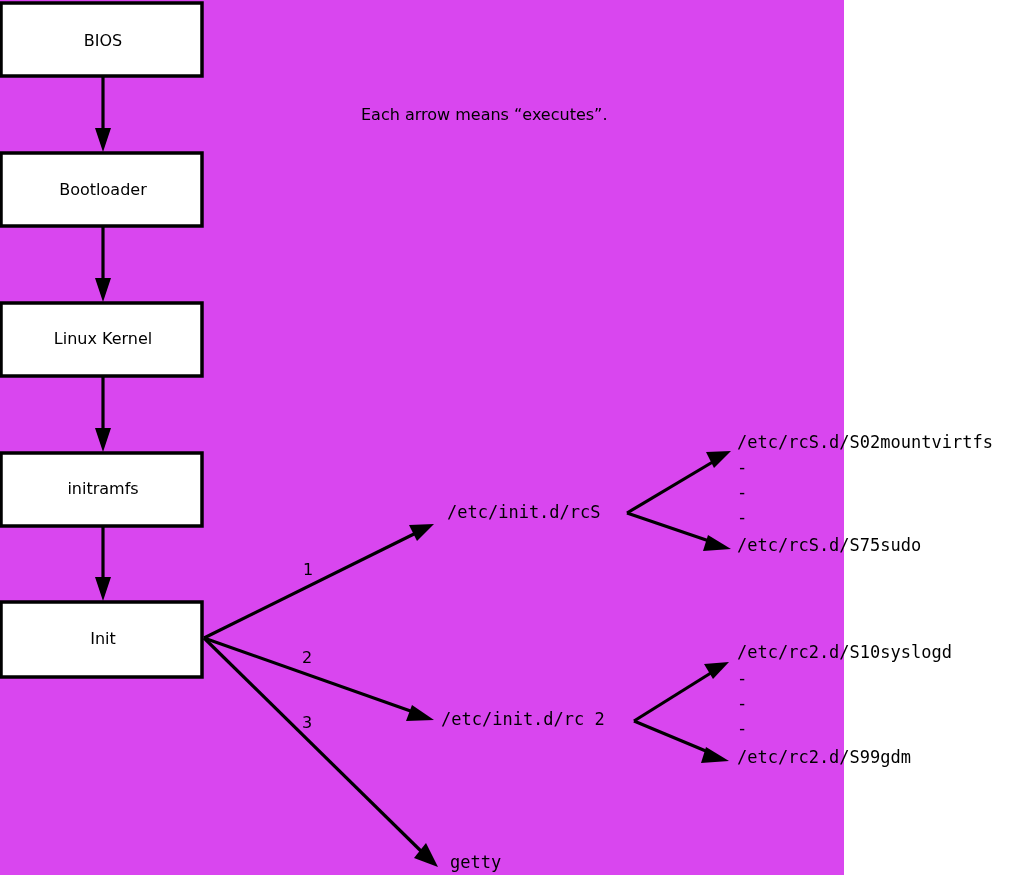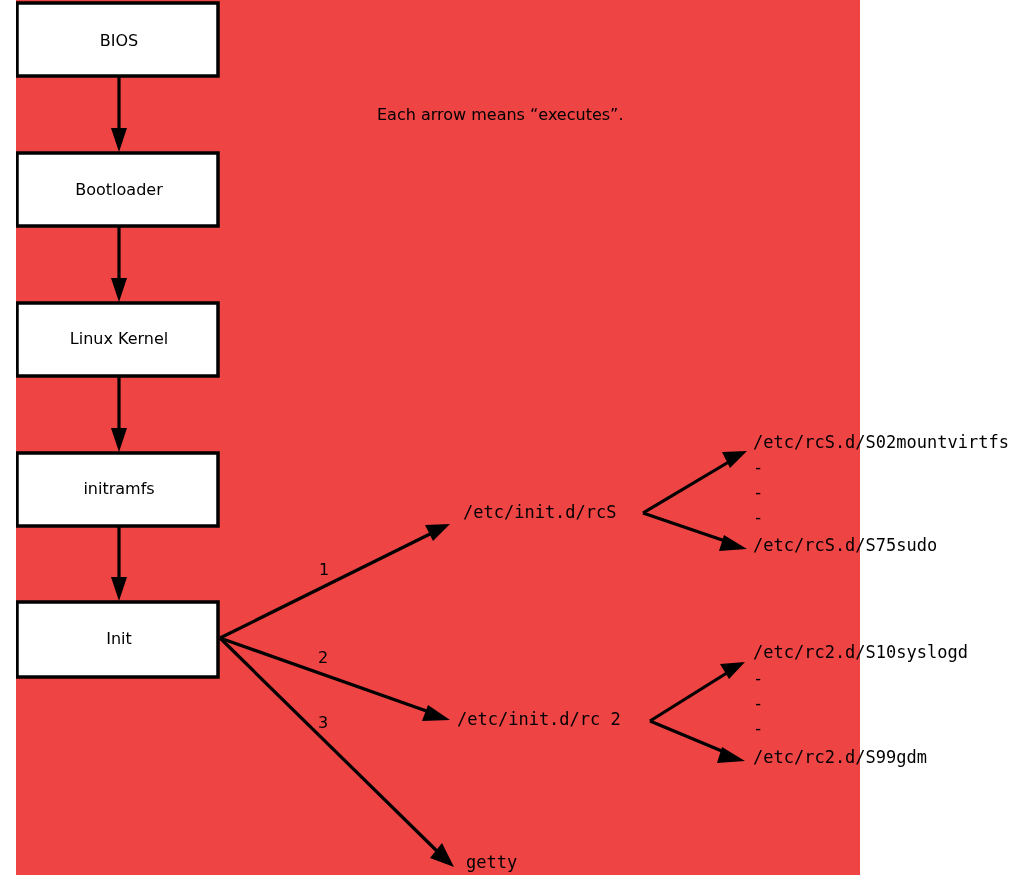--- a/index.html
+++ b/index.html
@@ -10,22 +10,21 @@
   body {
     width: 1024px;
     height: 875px;
     overflow: hidden;
     font-family: "DejaVu Sans", sans-serif;
   }
   #diagram-root {
     position: relative;
     width: 844px;
     height: 875px;
-    background: #ef4444;
-    margin-left: 16px;
+    background: #d946ef;
   }
   svg.diagram-canvas {
     position: absolute;
     top: 0;
     left: 0;
     width: 1024px;
     height: 875px;
     display: block;
   }
   .node-box {

